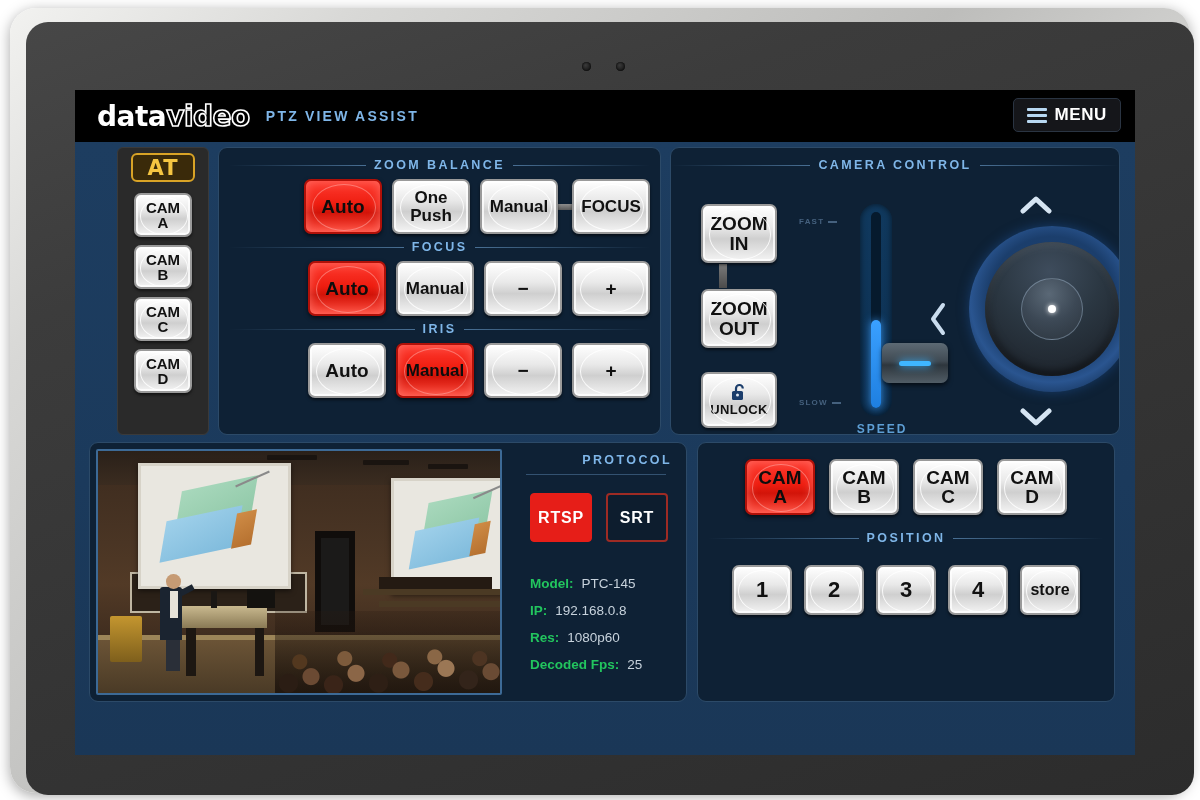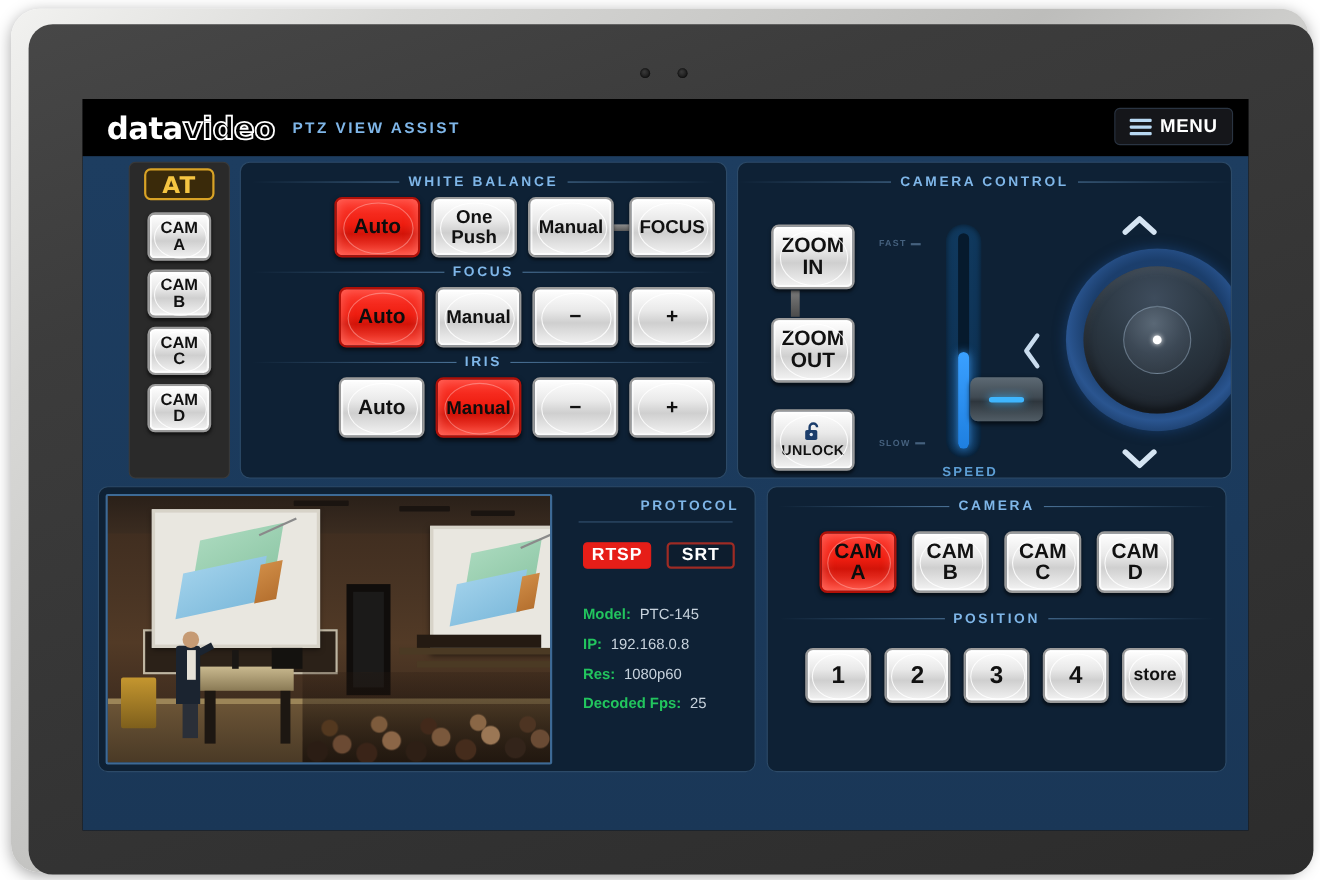--- a/index.html
+++ b/index.html
@@ -350,21 +350,21 @@
       radial-gradient(circle at 91% 58%, #4d3422 0 7px, transparent 8px),
       linear-gradient(180deg, rgba(40,26,17,.25), rgba(26,17,11,.85));
   }
 
   
   #protocol-column { flex:1; padding:4px 8px 0 10px; position:relative; }
   #protocol-head { display:flex; align-items:center; justify-content:flex-end; gap:8px; }
   #protocol-rule { height:1px; background:rgba(120,175,225,.35); margin:7px 6px 0 10px; }
   #protocol-buttons { display:flex; gap:14px; margin:18px 0 0 14px; }
   .proto-btn {
-    width:62px; height:24px;
+    width:62px; height:49px;
     display:flex; align-items:center; justify-content:center;
     font-size:16px; font-weight:bold; letter-spacing:.8px;
     border-radius:4px; cursor:pointer;
   }
   .proto-btn.active { background:#e61e18; color:#ffffff; border:1px solid #e61e18; }
   .proto-btn.inactive { background:#0d1d2e; color:#ffffff; border:2px solid #9e2b24; }
   #device-info { margin:34px 0 0 14px; display:flex; flex-direction:column; gap:12px; }
   .info-row { display:flex; gap:8px; font-size:13.5px; }
   .info-label { color:#22c55e; font-weight:bold; }
   .info-value { color:#c7d2dc; }
@@ -425,21 +425,21 @@
           <div class="btn cam-btn">
               <span><span>CAM</span><br><span>D</span></span>
             </div>
         </div>
       </div>
 
       <div class="panel" id="image-controls-panel">
 
         <div class="section-head">
           <span class="rule"></span>
-          <span class="section-title">WHITE BALANCE</span>
+          <span class="section-title">ZOOM BALANCE</span>
           <span class="rule right"></span>
         </div>
         <div class="btn-row">
           <div class="btn ctl-btn red">Auto</div>
           <div class="btn ctl-btn small-text">
               <span>One<br>Push</span>
             </div>
           <div class="btn ctl-btn small-text">Manual</div>
           <span class="link-bar"></span>
           <div class="btn ctl-btn small-text">FOCUS</div>
@@ -625,25 +625,20 @@
             </div>
             <div class="info-row">
               <span class="info-label">Decoded Fps:</span>
               <span class="info-value">25</span>
             </div>
           </div>
         </div>
       </div>
 
       <div class="panel" id="camera-position-panel">
-        <div class="section-head" id="camera-head">
-          <span class="rule"></span>
-          <span class="section-title">CAMERA</span>
-          <span class="rule right"></span>
-        </div>
         <div id="camera-btn-row">
           <div class="btn cam-big red">
               <span><span>CAM</span><br><span>A</span></span>
             </div>
           <div class="btn cam-big">
               <span><span>CAM</span><br><span>B</span></span>
             </div>
           <div class="btn cam-big">
               <span><span>CAM</span><br><span>C</span></span>
             </div>

